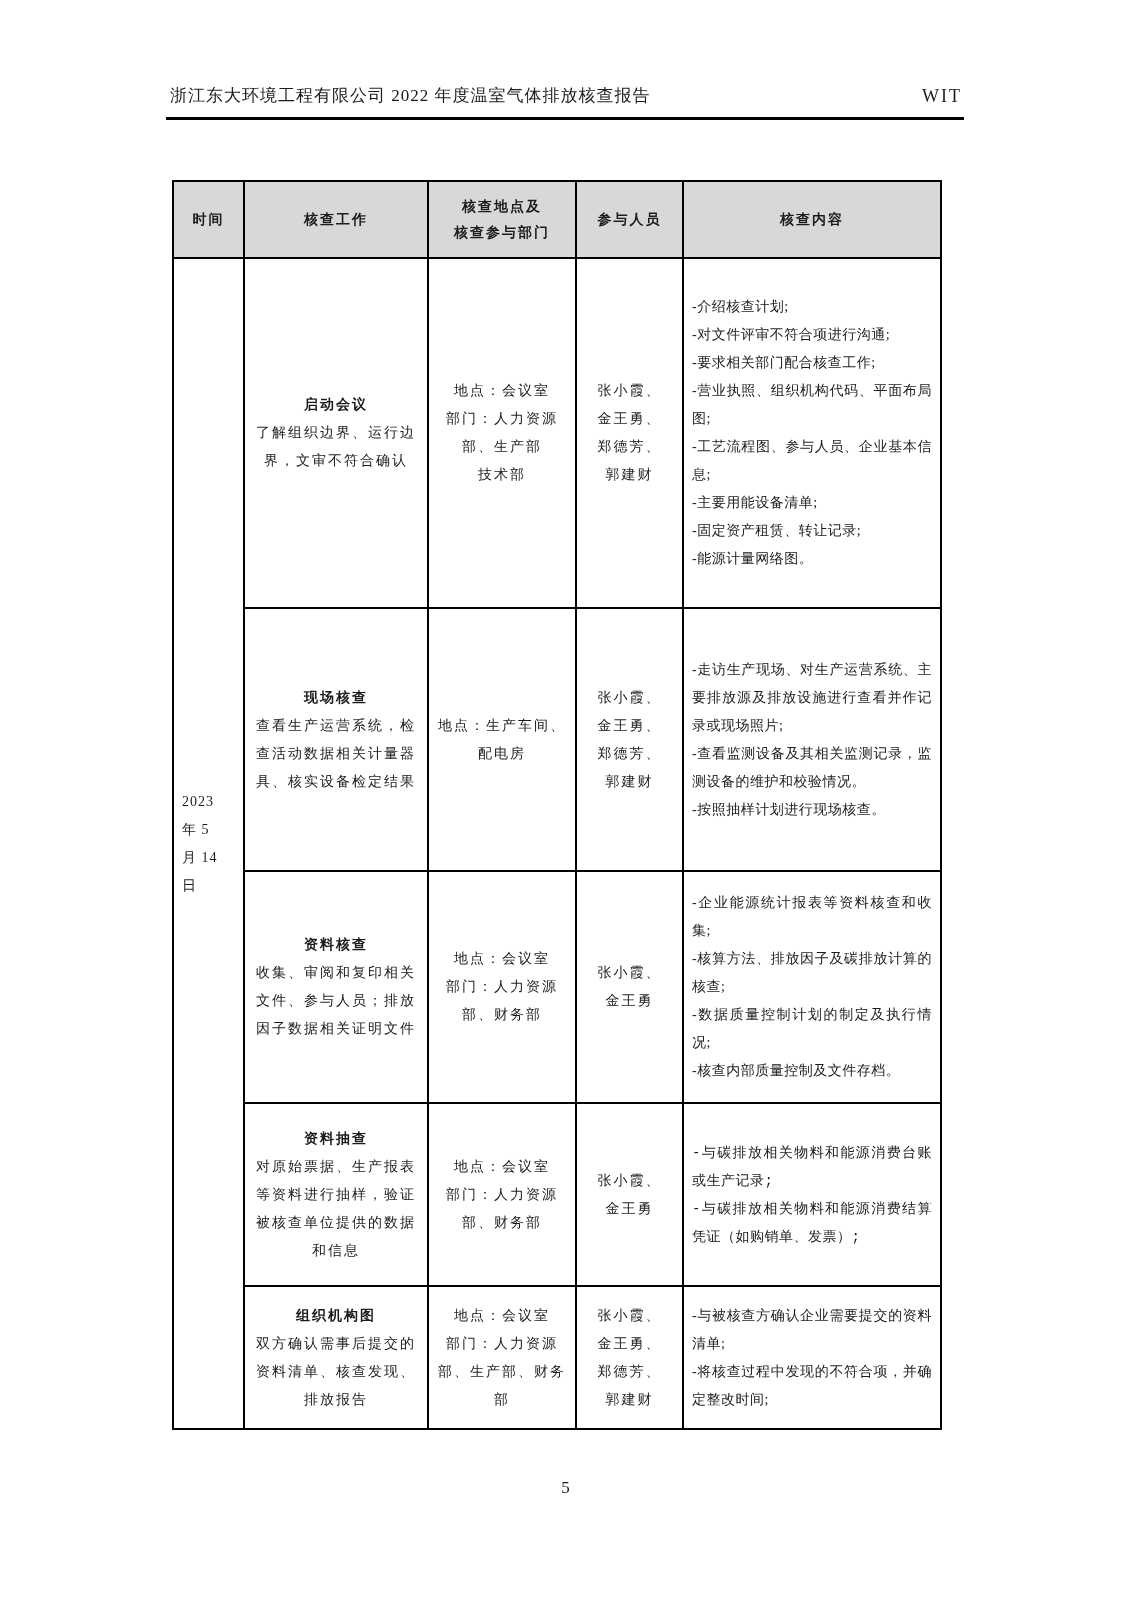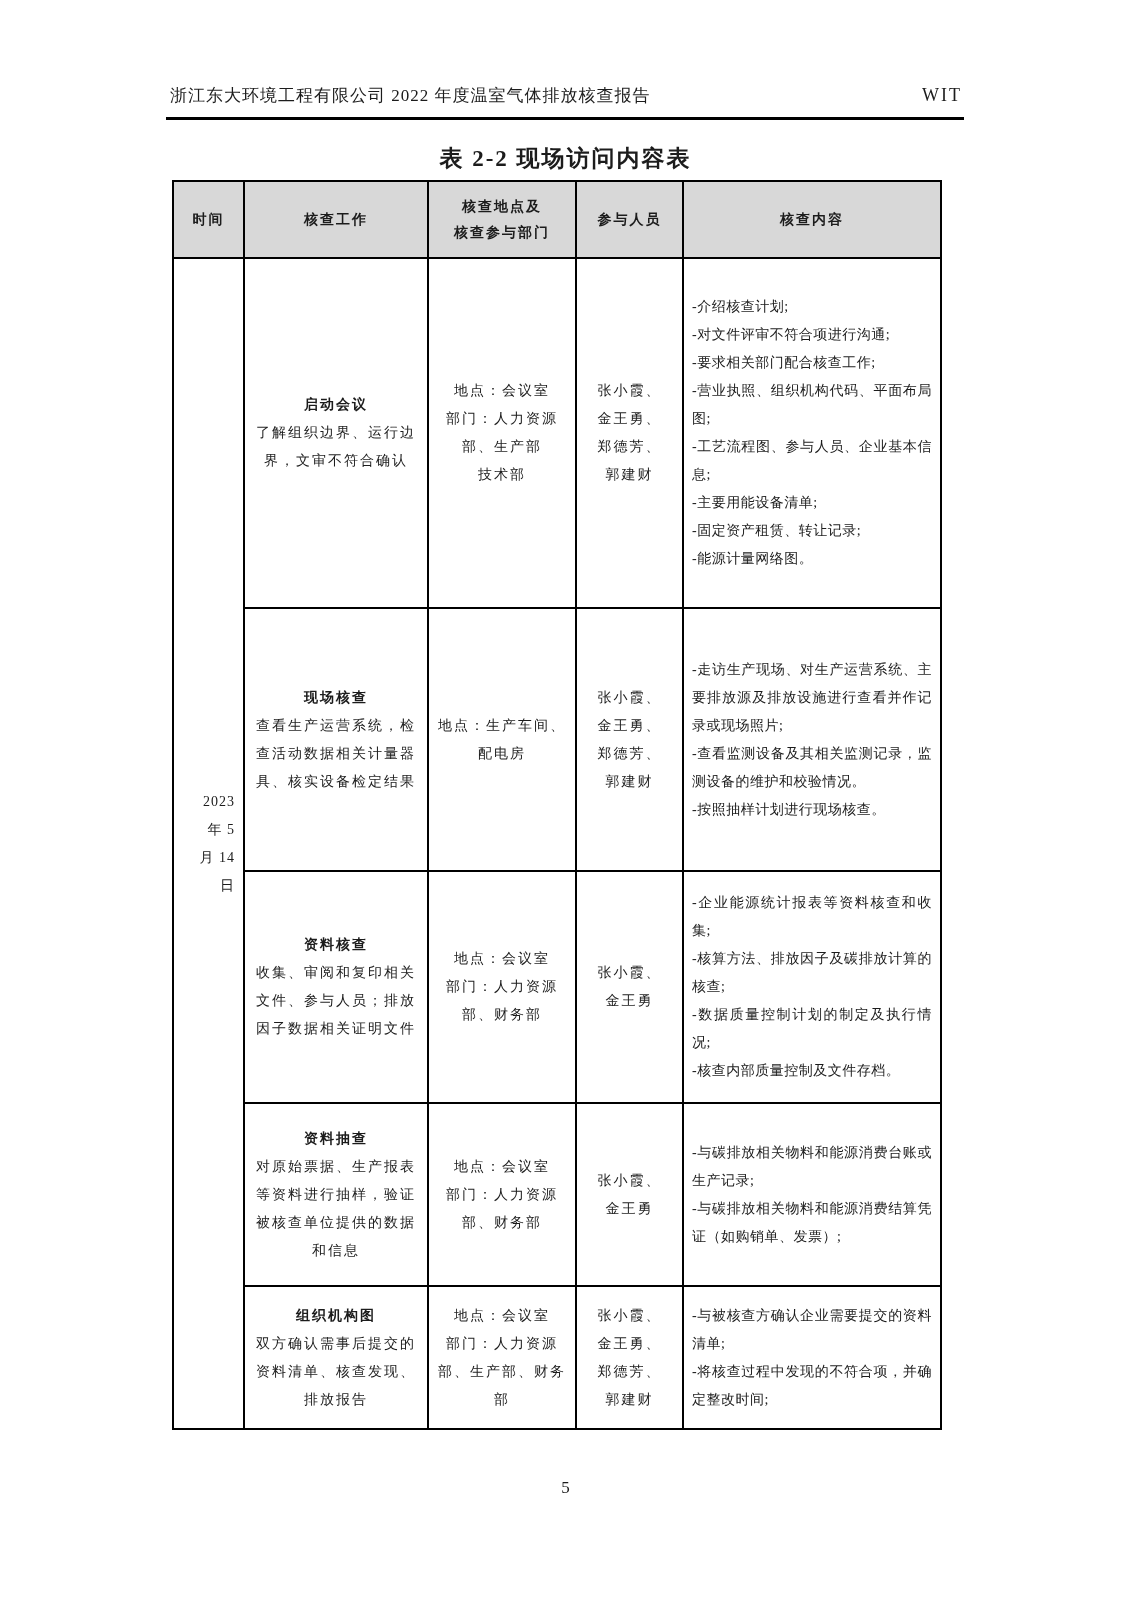--- a/index.html
+++ b/index.html
@@ -15,21 +15,21 @@
   }
 
   
   .doc-header {
     position: absolute;
     left: 170px;
     top: 84px;
     width: 792px;
     display: flex;
     justify-content: space-between;
-    align-items: center;
+    align-items: flex-end;
     font-size: 17px;
     letter-spacing: 1px;
   }
   .doc-header .right { letter-spacing: 2px; font-size: 18px; margin-left: 39px; }
   .header-rule {
     position: absolute;
     left: 166px;
     top: 117px;
     width: 798px;
     height: 3px;
@@ -71,25 +71,25 @@
     background: #d8d8d8;
     font-weight: bold;
     text-align: center;
     letter-spacing: 2px;
     line-height: 26px;
   }
   tr.hrow     { height: 77px; }
   tr.r1       { height: 350px; }
   tr.r2       { height: 263px; }
   tr.r3       { height: 232px; }
-  tr.r4       { height: 183px; }
+  tr.r4       { height: 183px; font-family: Liberation Mono, monospace; }
   tr.r5       { height: 143px; }
 
   td.time-cell {
-    text-align: right;
+    text-align: left;
     letter-spacing: 1px;
     padding: 6px 4px;
     line-height: 30px;
   }
   td.work-cell, td.loc-cell, td.people-cell { text-align: center; letter-spacing: 2px; }
   td.work-cell .work-title { font-weight: bold; display: block; }
   td.content-cell {
     text-align: justify;
     letter-spacing: 0.5px;
     padding: 6px 8px 6px 8px;
@@ -110,21 +110,20 @@
 <body>
 
 <div class="page">
 
   <div class="doc-header">
     <span class="left">浙江东大环境工程有限公司 2022 年度温室气体排放核查报告</span>
     <span class="right">WIT</span>
   </div>
   <div class="header-rule"></div>
 
-  <div class="table-caption">表 2-2 现场访问内容表</div>
 
   <table class="visit">
     <colgroup>
       <col style="width:71px">
       <col style="width:184px">
       <col style="width:148px">
       <col style="width:107px">
       <col style="width:258px">
     </colgroup>
     <tbody>

